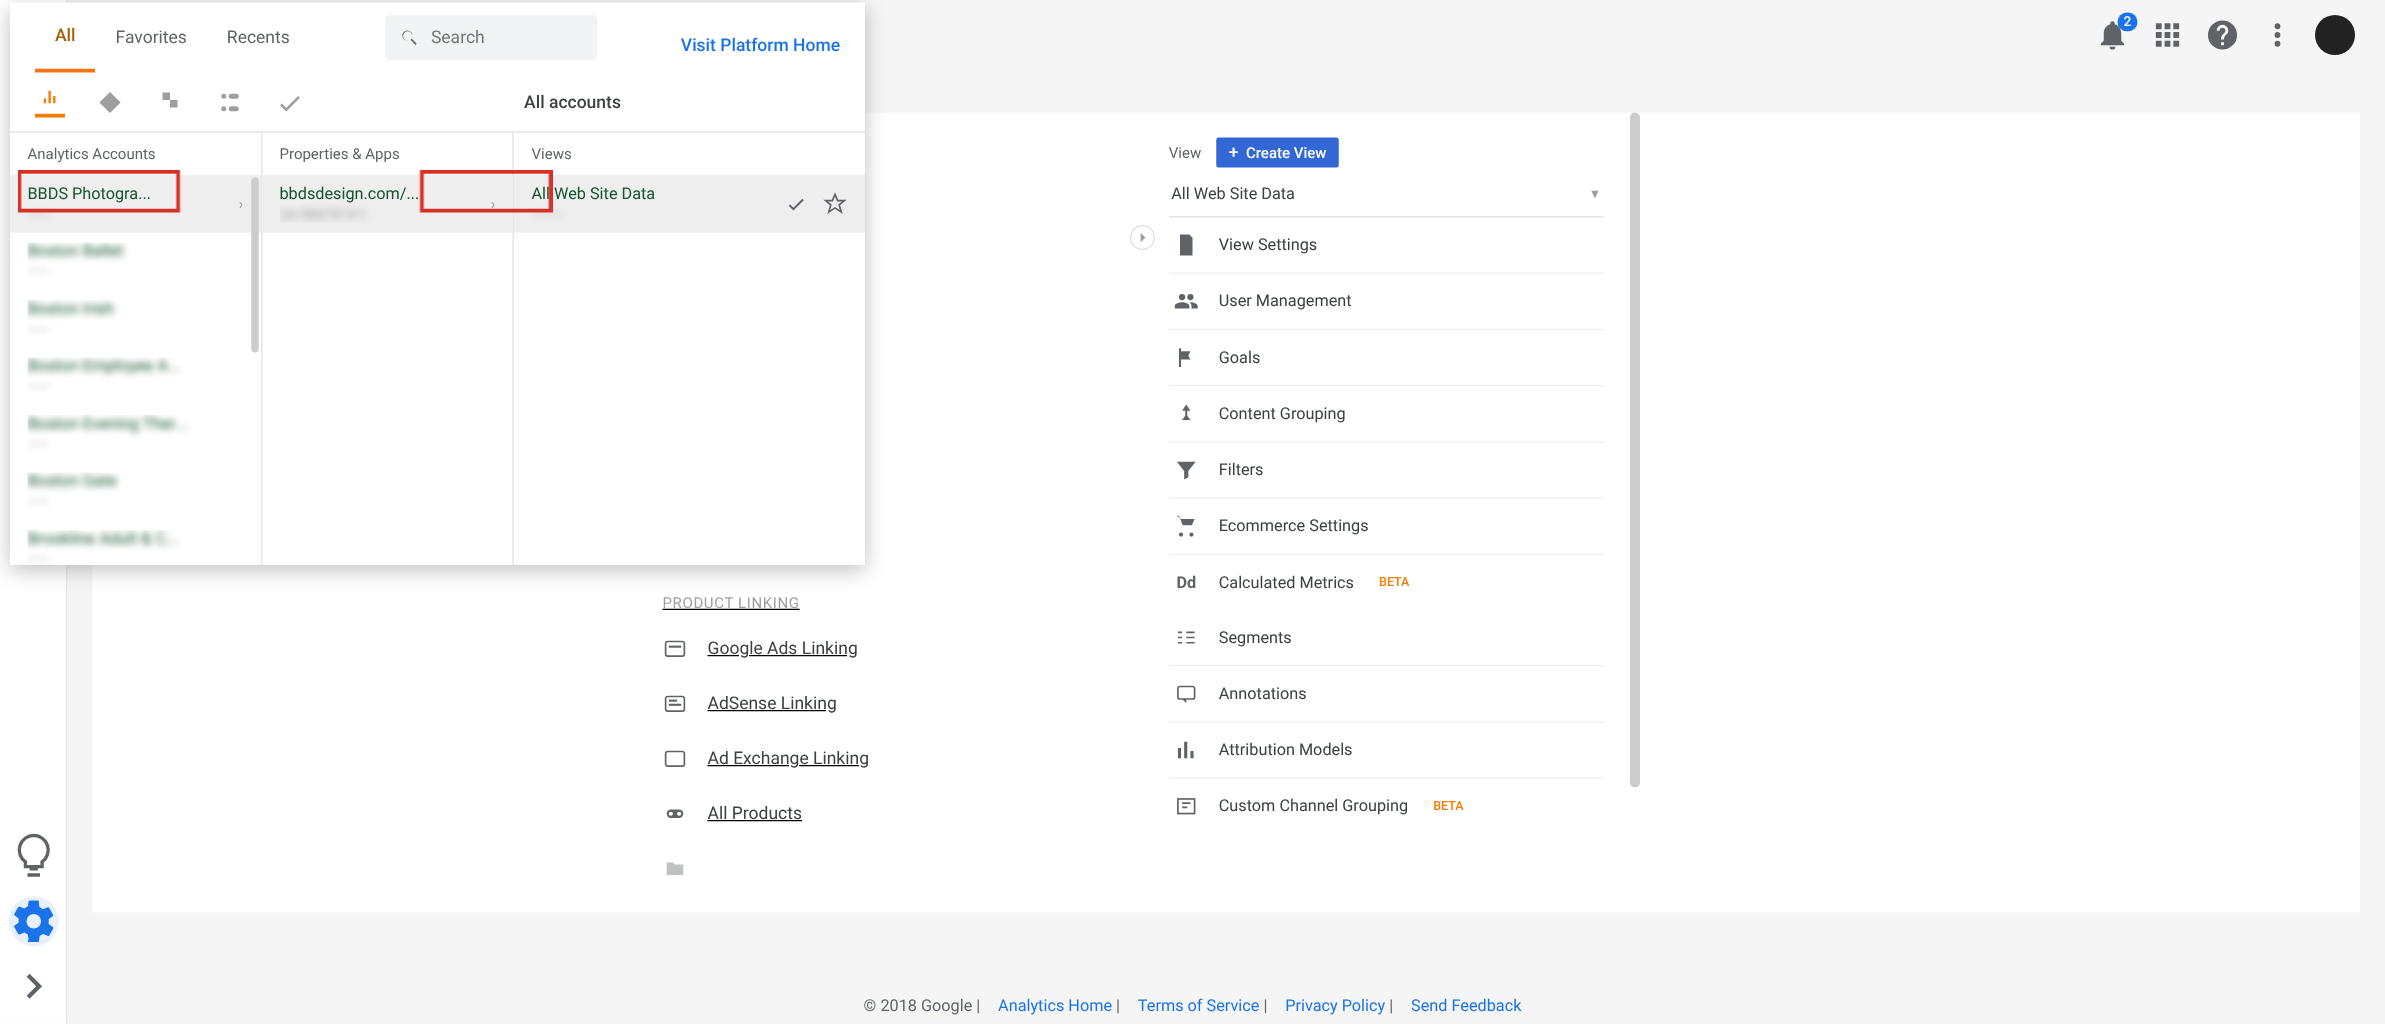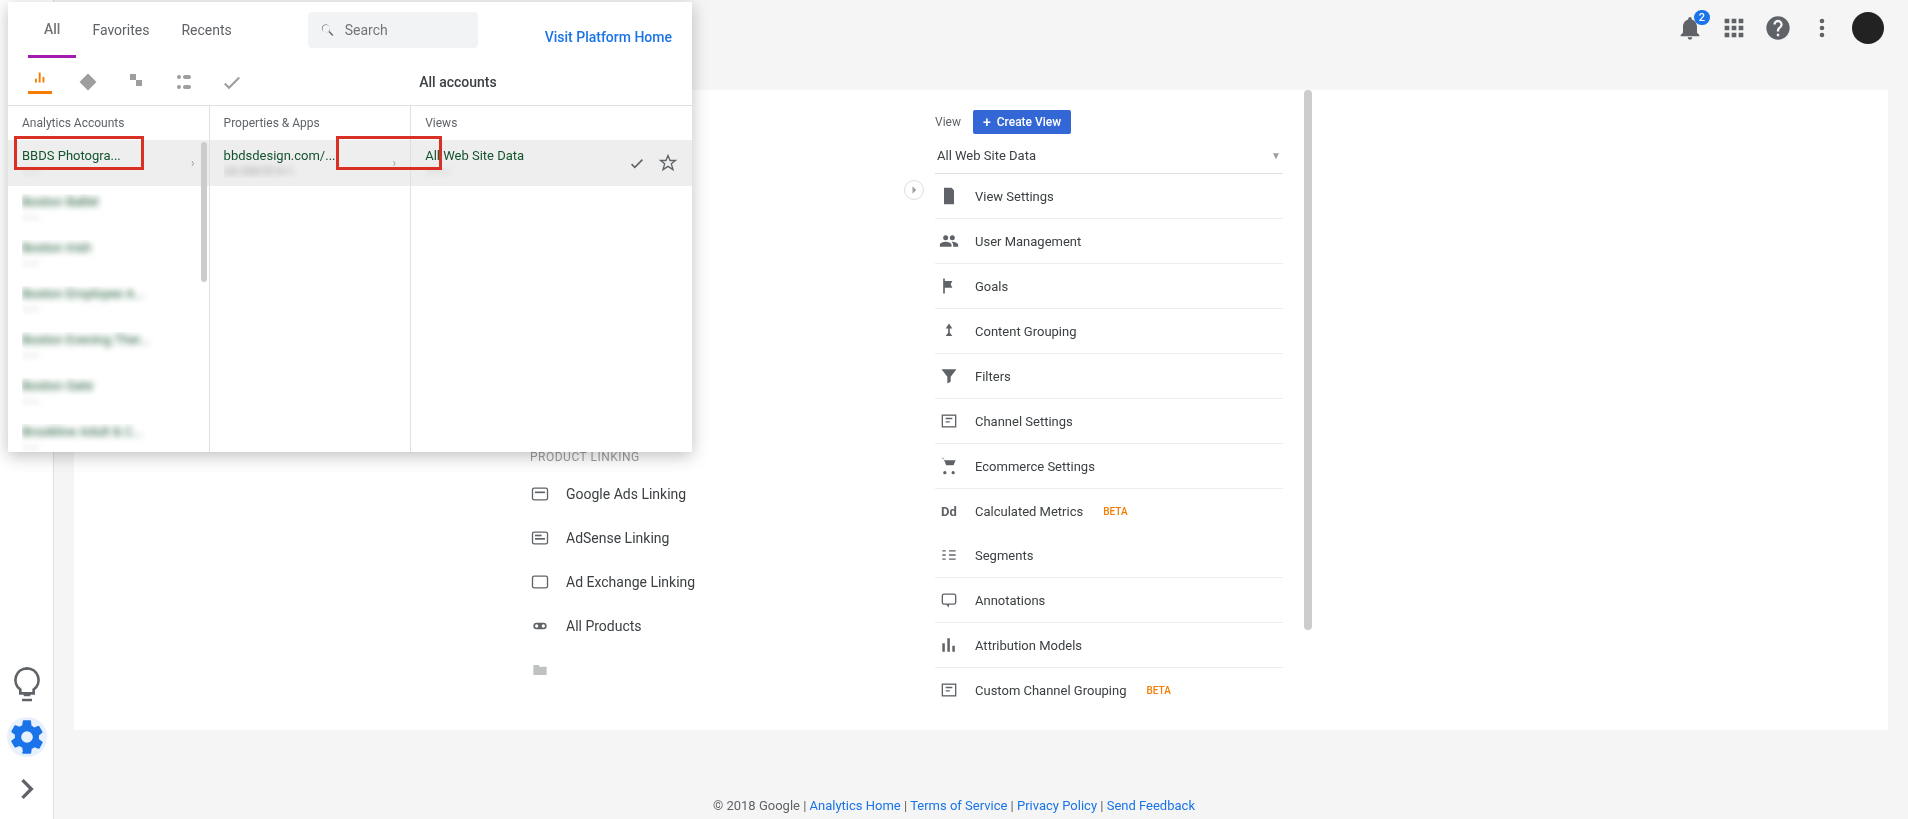--- a/index.html
+++ b/index.html
@@ -17,21 +17,21 @@
 .left-rail .spacer { flex: 1; }
 .rail-btn { width: 40px; height: 40px; display: flex; align-items: center; justify-content: center; border-radius: 50%; margin: 6px 0; cursor: pointer; color: #5f6368; }
 .rail-btn.active { background: #e8f0fe; color: #1a73e8; }
 .rail-collapse { margin-bottom: 10px; }
 
 
 .admin-area { position: absolute; left: 54px; right: 0; top: 60px; bottom: 0; background: #f5f5f5; }
 .admin-white { background: #fff; margin: 0 20px; min-height: 640px; position: absolute; left: 0; right: 0; top: 30px; }
 
 
-.pl-section { position: absolute; left: 530px; top: 450px; width: 360px; }
+.pl-section { position: absolute; left: 530px; top: 475px; width: 360px; text-decoration: underline; }
 .pl-header { font-size: 12px; color: #9e9e9e; letter-spacing: 0.5px; text-transform: uppercase; padding-bottom: 8px; }
 .pl-item { display: flex; align-items: center; gap: 16px; padding: 12px 0; font-size: 14px; color: #3c4043; cursor: pointer; }
 .pl-item .picon { width: 20px; height: 20px; color: #5f6368; display: flex; align-items: center; justify-content: center; }
 
 
 .view-panel { position: absolute; left: 935px; top: 110px; width: 348px; }
 .view-row { display: flex; align-items: center; gap: 12px; margin-bottom: 10px; }
 .view-label { font-size: 12px; color: #5f6368; }
 .create-btn { background: #3367d6; color: #fff; font-size: 12px; font-weight: 500; padding: 4px 10px; border-radius: 2px; display: inline-flex; align-items: center; gap: 6px; cursor: pointer; }
 .create-btn .plus { font-size: 14px; }
@@ -44,21 +44,21 @@
 .section-sub { font-size: 11px; color: #5f6368; letter-spacing: 0.5px; font-weight: 500; padding: 14px 4px 6px; }
 .divider-circle { position: absolute; left: 904px; top: 180px; width: 20px; height: 20px; border: 1px solid #ddd; border-radius: 50%; background: #fff; display: flex; align-items: center; justify-content: center; color: #9e9e9e; font-size: 10px; cursor: pointer; }
 
 
 .right-scroll { position: absolute; right: 596px; top: 90px; width: 8px; height: 540px; background: #ccc; border-radius: 4px; }
 
 
 .picker { position: absolute; left: 8px; top: 2px; width: 684px; height: 450px; background: #fff; box-shadow: 0 4px 16px rgba(0,0,0,0.25); z-index: 100; display: flex; flex-direction: column; }
 .ptabs { display: flex; align-items: center; height: 56px; padding: 0 20px; gap: 0; }
 .ptab { font-size: 14px; color: #5f6368; padding: 0 16px; height: 56px; display: flex; align-items: center; cursor: pointer; }
-.ptab.active { color: #737373; border-bottom: 3px solid #a21caf; font-weight: 500; }
+.ptab.active { color: #a16207; border-bottom: 3px solid #f97316; font-weight: 500; }
 .psearch { flex: 0 0 170px; margin-left: 60px; display: flex; align-items: center; gap: 10px; background: #f1f3f4; border-radius: 4px; height: 36px; padding: 0 12px; }
 .psearch input { border: none; background: transparent; outline: none; font-size: 14px; color: #5f6368; width: 100%; }
 .vplink { margin-left: auto; color: #1a73e8; font-size: 14px; font-weight: 500; cursor: pointer; margin-top: 13px; }
 
 .pprod { display: flex; align-items: center; height: 48px; padding: 0 20px; border-bottom: 1px solid #e0e0e0; }
 .prod-icons { display: flex; gap: 24px; }
 .prod-icon { width: 24px; height: 24px; display: flex; align-items: center; justify-content: center; color: #9e9e9e; cursor: pointer; }
 .prod-icon.active { border-bottom: 3px solid #f57c00; padding-bottom: 6px; margin-bottom: -9px; }
 .allacc { flex: 1; text-align: center; font-size: 14px; color: #3c4043; font-weight: 500; }
 
@@ -75,21 +75,21 @@
 .acrow .chev { color: #9e9e9e; font-size: 12px; }
 .acrow .acleft { overflow: hidden; flex: 1; }
 .red-box { border: 3px solid #d93025; position: absolute; }
 .red1 { left: 14px; top: 136px; width: 130px; height: 34px; z-index: 101; pointer-events: none; }
 .red2 { left: 336px; top: 136px; width: 106px; height: 34px; z-index: 101; pointer-events: none; }
 .vrow-actions { display: flex; gap: 12px; align-items: center; color: #5f6368; }
 .blurred .main { filter: blur(3px); }
 
 
 .footer { position: absolute; bottom: 6px; left: 0; right: 0; text-align: center; font-size: 13px; color: #5f6368; }
-.footer a { color: #1a73e8; text-decoration: none; cursor: pointer; }
+.footer a { color: #1a73e8; text-decoration: none; cursor: pointer; margin-left: 11px; }
 
 svg { width: 100%; height: 100%; }
 </style>
 </head>
 <body>
 
 <div class="top-header">
   <div class="hicon bell-wrap">
     <svg viewBox="0 0 24 24">
         <path fill="currentColor" d="M12 22a2 2 0 0 0 2-2h-4a2 2 0 0 0 2 2zm6-6V11c0-3.07-1.63-5.64-4.5-6.32V4a1.5 1.5 0 0 0-3 0v.68C7.63 5.36 6 7.92 6 11v5l-2 2v1h16v-1l-2-2z"></path>
@@ -237,29 +237,20 @@
       </div>
       <span>Content Grouping</span>
     </div>
   <div class="vitem">
       <div class="vicon">
         <svg viewBox="0 0 24 24">
           <path fill="currentColor" d="M3 4h18l-7 9v6l-4 2v-8z"></path>
         </svg>
       </div>
       <span>Filters</span>
-    </div>
-  <div class="vitem">
-      <div class="vicon">
-        <svg viewBox="0 0 24 24">
-          <rect x="4" y="5" width="16" height="14" fill="none" stroke="currentColor" stroke-width="1.6"></rect>
-          <path stroke="currentColor" stroke-width="1.6" d="M8 9h8M8 13h5"></path>
-        </svg>
-      </div>
-      <span>Channel Settings</span>
     </div>
   <div class="vitem">
       <div class="vicon">
         <svg viewBox="0 0 24 24">
           <path fill="currentColor" d="M7 18a2 2 0 1 0 0 4 2 2 0 0 0 0-4zm10 0a2 2 0 1 0 0 4 2 2 0 0 0 0-4zM3 2h2l3.6 9h8.8l2.6-6H7"></path>
         </svg>
       </div>
       <span>Ecommerce Settings</span>
     </div>
   <div class="vitem noborder">

